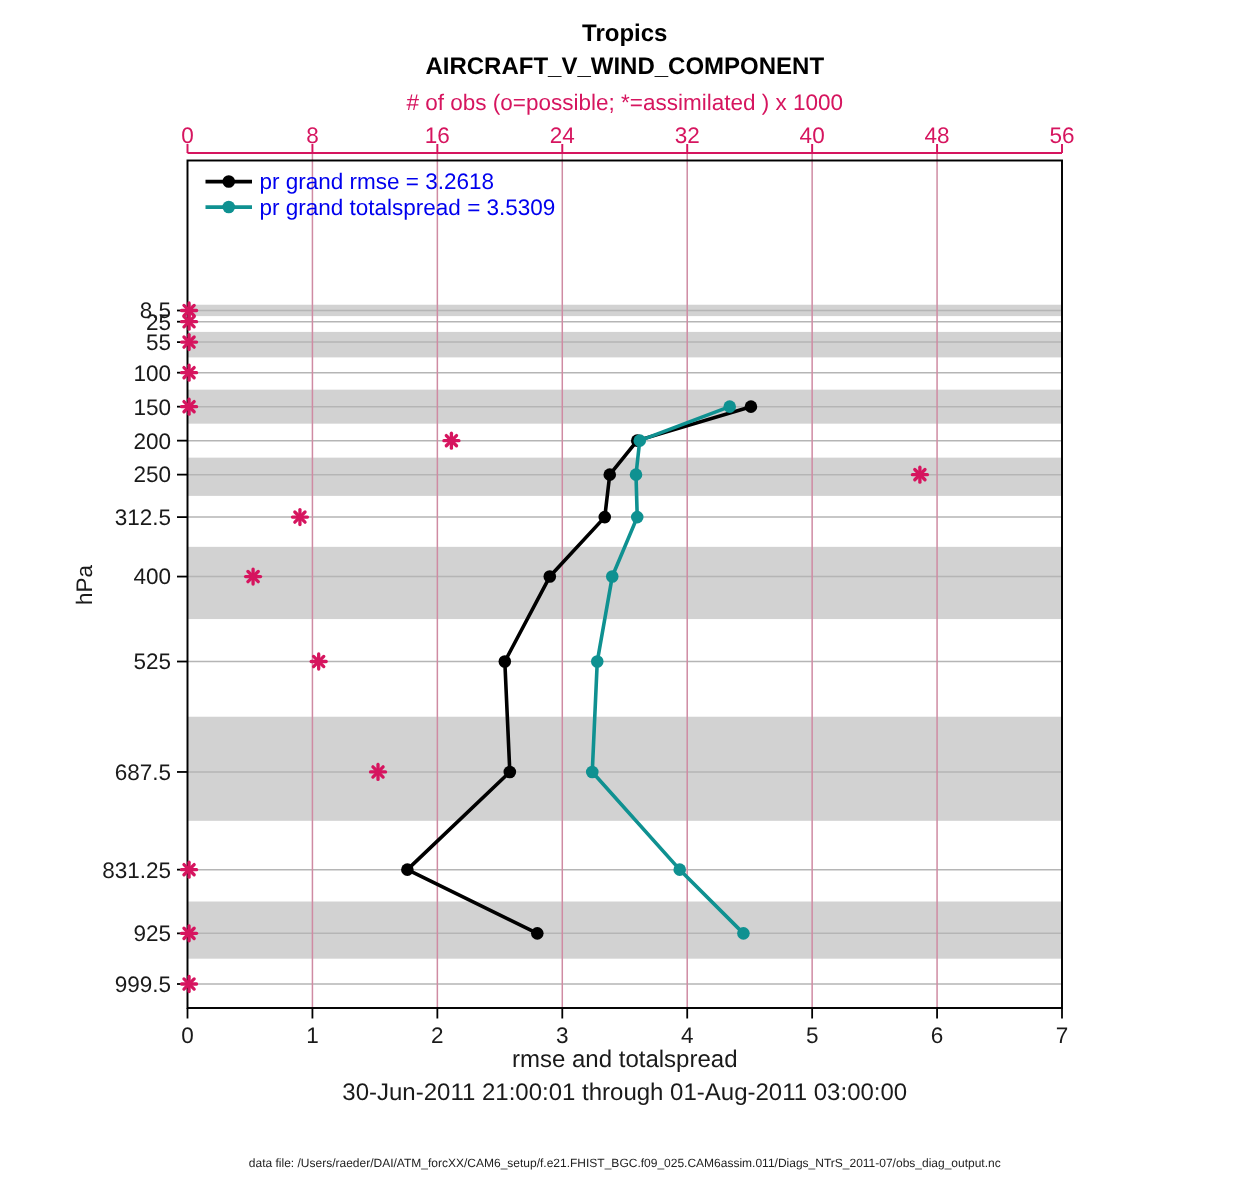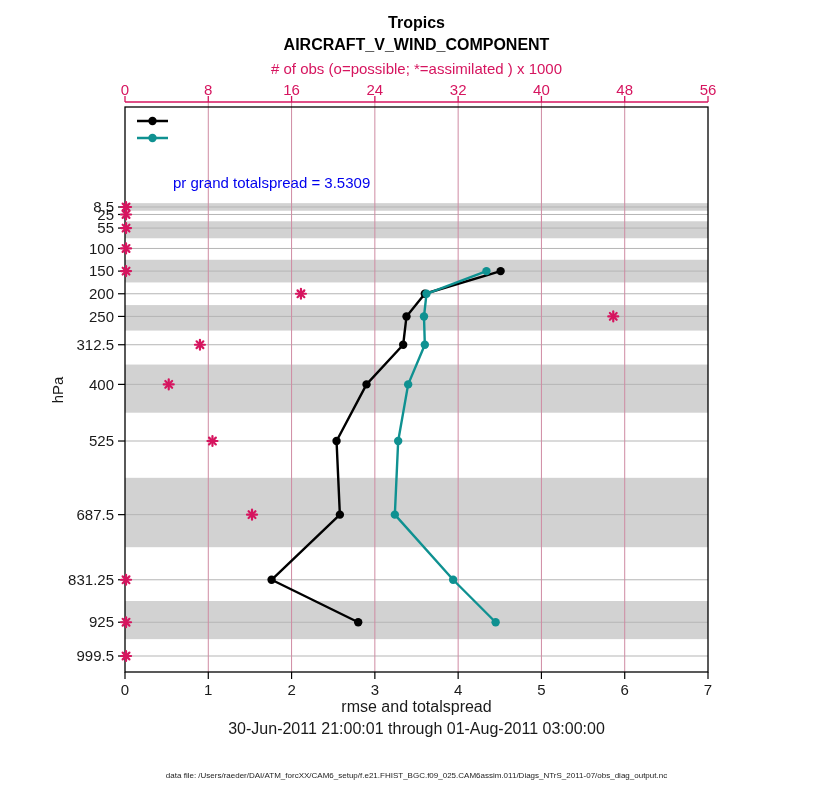--- a/index.html
+++ b/index.html
@@ -4,21 +4,21 @@
 <style>
   html,body{margin:0;padding:0;background:#ffffff;}
   .figure{position:relative;width:830px;height:800px;font-family:"Liberation Sans",sans-serif;background:#fff;overflow:hidden;}
   .figure svg{position:absolute;left:0;top:0;}
   .txt{position:absolute;white-space:nowrap;}
   .title1{left:0;top:14px;width:833px;text-align:center;font-size:16px;font-weight:bold;color:#000;}
   .title2{left:0;top:36px;width:833px;text-align:center;font-size:16px;font-weight:bold;color:#000;}
   .topxlabel{left:0;top:60px;width:833px;text-align:center;font-size:15px;color:#d6155f;}
   .legend-text{position:absolute;left:173px;font-size:15px;color:#0000ee;}
   .leg1{top:113px;}
-  .leg2{top:130px;margin-top:44px;}
+  .leg2{top:130px;}
   .ylabel{left:30px;top:390px;transform:translate(-50%,-50%) rotate(-90deg);transform-origin:center;font-size:15px;color:#1a1a1a;position:absolute;left:57px;}
   .xlabel{left:0;top:698px;width:833px;text-align:center;font-size:16px;color:#1a1a1a;}
   .dateline{left:0;top:720px;width:833px;text-align:center;font-size:16px;color:#1a1a1a;}
   .footer{left:0;top:771px;width:833px;text-align:center;font-size:8px;color:#222;}
   svg text{font-family:"Liberation Sans",sans-serif;}
 </style>
 </head>
 <body>
 
 <div class="figure">
@@ -217,18 +217,19 @@
       <g stroke="#d6155f" stroke-width="2.2" stroke-linecap="round">
         <line x1="121.04107142857143" y1="656" x2="131.04107142857143" y2="656"></line>
         <line x1="126.04107142857143" y1="651" x2="126.04107142857143" y2="661"></line>
         <line x1="122.64107142857142" y1="652.6" x2="129.44107142857143" y2="659.4"></line>
         <line x1="122.64107142857142" y1="659.4" x2="129.44107142857143" y2="652.6"></line>
       </g>
     </svg>
   <div class="txt title1">Tropics</div>
   <div class="txt title2">AIRCRAFT_V_WIND_COMPONENT</div>
   <div class="txt topxlabel"># of obs (o=possible; *=assimilated ) x 1000</div>
+  <div class="legend-text leg1">pr grand rmse = 3.2618</div>
   <div class="legend-text leg2">pr grand totalspread = 3.5309</div>
   <div class="txt ylabel">hPa</div>
   <div class="txt xlabel">rmse and totalspread</div>
   <div class="txt dateline">30-Jun-2011 21:00:01 through 01-Aug-2011 03:00:00</div>
   <div class="txt footer">data file: /Users/raeder/DAI/ATM_forcXX/CAM6_setup/f.e21.FHIST_BGC.f09_025.CAM6assim.011/Diags_NTrS_2011-07/obs_diag_output.nc</div>
 </div>
 
 </body></html>

